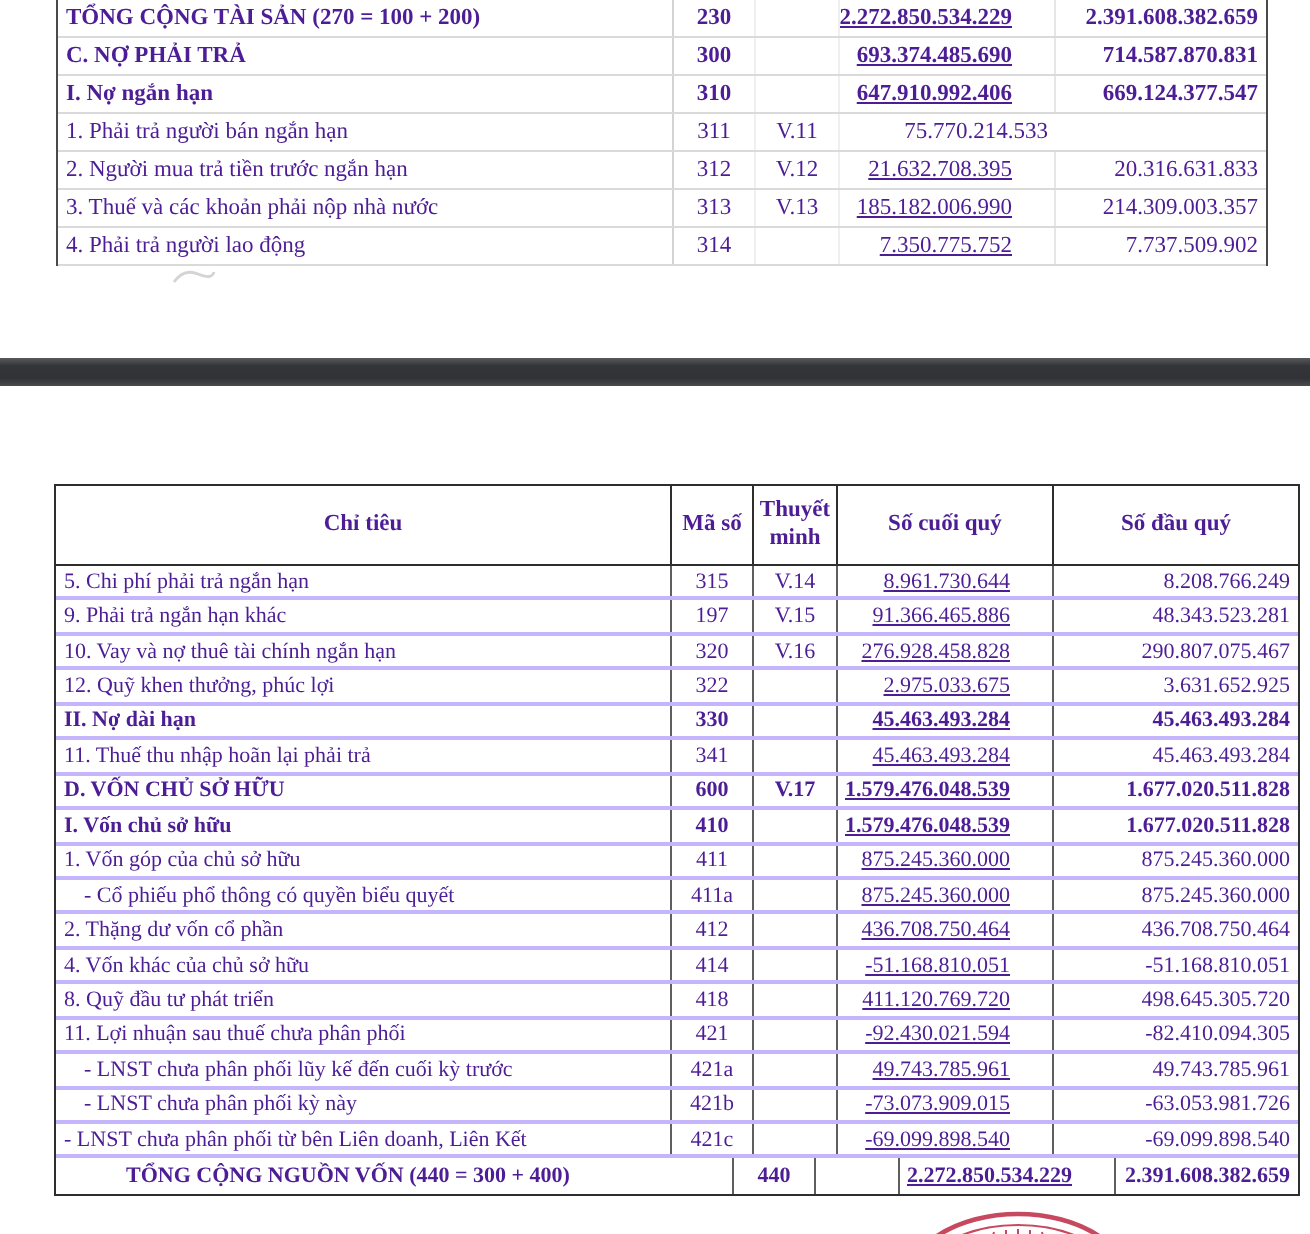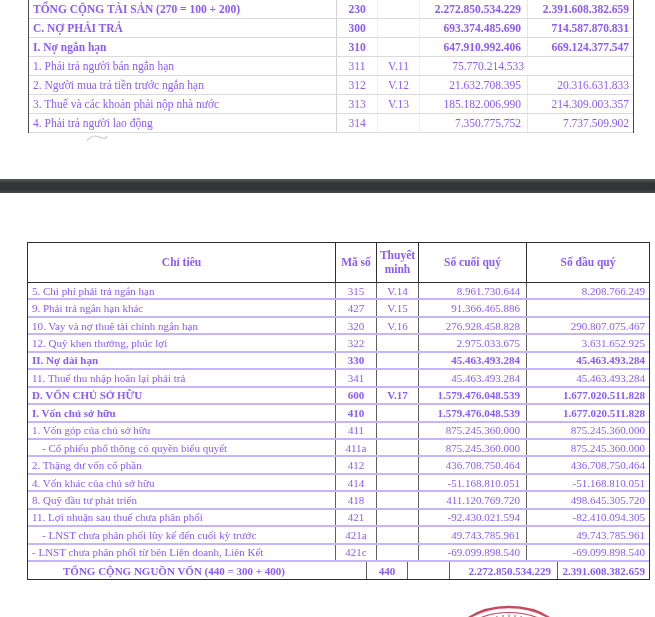--- a/index.html
+++ b/index.html
@@ -3,38 +3,38 @@
 <meta charset="utf-8">
 <style>
   * { margin:0; padding:0; box-sizing:border-box; }
   html,body { background:#fff; }
   #screen {
     position:relative;
     width:655px; height:617px;
     background:#ffffff;
     overflow:hidden;
     font-family:"Liberation Serif","DejaVu Serif",serif;
-    color:#8b5cf6;
+    color:#4c1d95;
   }
 
   
   .trow {
     display:grid;
     grid-template-columns:308px 41px 42px 108px 1fr;
     align-items:stretch;
   }
   .cell {
     display:flex; align-items:center;
     font-size:11px;
     overflow:hidden; white-space:nowrap;
   }
   .c-label { justify-content:flex-start; padding-left:4px; }
   .c-code  { justify-content:center; }
   .c-note  { justify-content:center; }
-  .c-end   { justify-content:flex-end; padding-right:6px; }
+  .c-end   { justify-content:flex-end; padding-right:21px;text-decoration:underline; }
   .c-start { justify-content:flex-end; padding-right:4px; }
   .trow.bold .cell { font-weight:700; }
 
   
   #top-table {
     position:absolute; left:28px; top:0;
     width:606px; height:133px;
     border-left:1px solid #4a4a4a;
     border-right:1px solid #4a4a4a;
   }
@@ -157,23 +157,24 @@
     <div id="main-body">
         <div class="trow">
           <div class="cell c-label">5. Chi phí phải trả ngắn hạn</div>
           <div class="cell c-code">315</div>
           <div class="cell c-note">V.14</div>
           <div class="cell c-end">8.961.730.644</div>
           <div class="cell c-start">8.208.766.249</div>
         </div>
         <div class="trow">
           <div class="cell c-label">9. Phải trả ngắn hạn khác</div>
-          <div class="cell c-code">427</div>
+          <div class="cell c-code">197</div>
           <div class="cell c-note">V.15</div>
           <div class="cell c-end">91.366.465.886</div>
+          <div class="cell c-start">48.343.523.281</div>
         </div>
         <div class="trow">
           <div class="cell c-label">10. Vay và nợ thuê tài chính ngắn hạn</div>
           <div class="cell c-code">320</div>
           <div class="cell c-note">V.16</div>
           <div class="cell c-end">276.928.458.828</div>
           <div class="cell c-start">290.807.075.467</div>
         </div>
         <div class="trow">
           <div class="cell c-label">12. Quỹ khen thưởng, phúc lợi</div>
@@ -251,20 +252,27 @@
           <div class="cell c-note"></div>
           <div class="cell c-end">-92.430.021.594</div>
           <div class="cell c-start">-82.410.094.305</div>
         </div>
         <div class="trow">
           <div class="cell c-label" style="padding-left: 14px;">- LNST chưa phân phối lũy kế đến cuối kỳ trước</div>
           <div class="cell c-code">421a</div>
           <div class="cell c-note"></div>
           <div class="cell c-end">49.743.785.961</div>
           <div class="cell c-start">49.743.785.961</div>
+        </div>
+        <div class="trow">
+          <div class="cell c-label" style="padding-left: 14px;">- LNST chưa phân phối kỳ này</div>
+          <div class="cell c-code">421b</div>
+          <div class="cell c-note"></div>
+          <div class="cell c-end">-73.073.909.015</div>
+          <div class="cell c-start">-63.053.981.726</div>
         </div>
         <div class="trow">
           <div class="cell c-label">- LNST chưa phân phối từ bên Liên doanh, Liên Kết</div>
           <div class="cell c-code">421c</div>
           <div class="cell c-note"></div>
           <div class="cell c-end">-69.099.898.540</div>
           <div class="cell c-start">-69.099.898.540</div>
         </div>
         <div class="trow bold">
           <div class="cell c-label">TỔNG CỘNG NGUỒN VỐN (440 = 300 + 400)</div>

